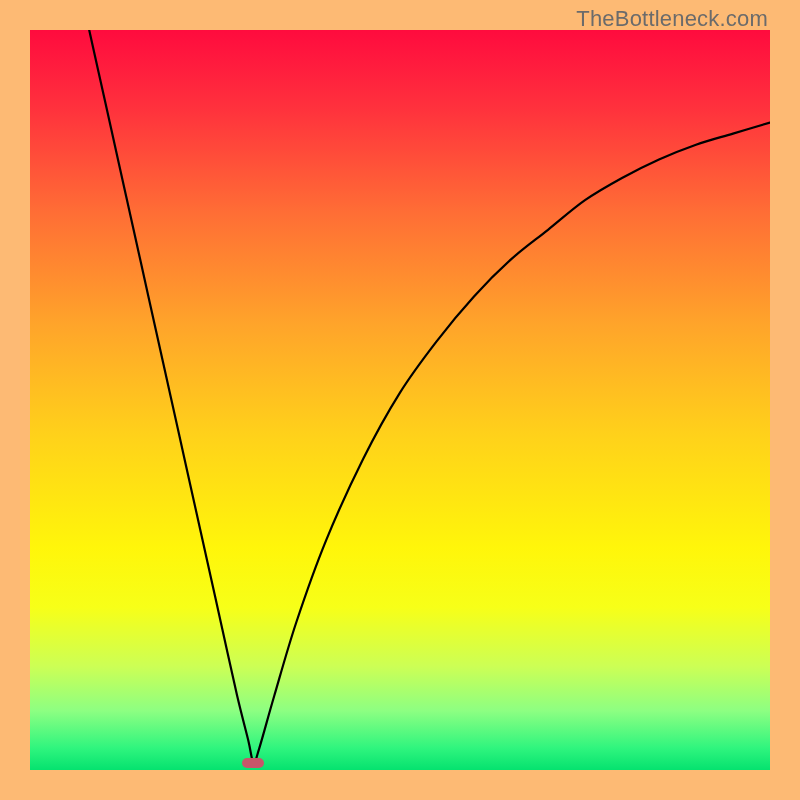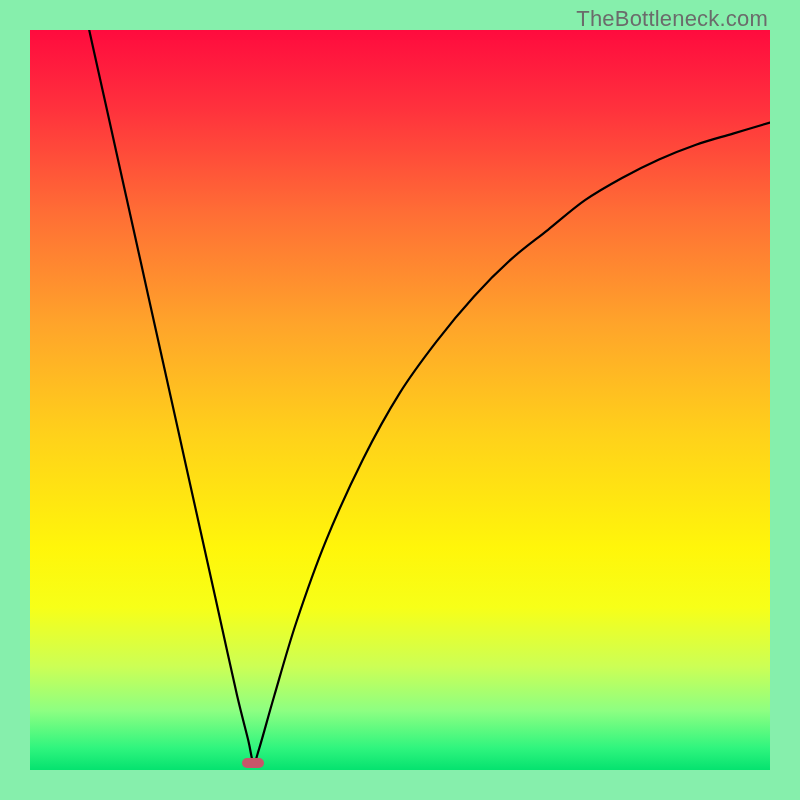--- a/index.html
+++ b/index.html
@@ -8,21 +8,21 @@
     background: #000;
     width: 800px;
     height: 800px;
     overflow: hidden;
     font-family: Arial, Helvetica, sans-serif;
   }
   .frame {
     position: relative;
     width: 800px;
     height: 800px;
-    background: #86efac;
+    background: #fdba74;
   }
   .plot {
     position: absolute;
     left: 30px;
     top: 30px;
     width: 740px;
     height: 740px;
     overflow: hidden;
   }
   .gradient {

